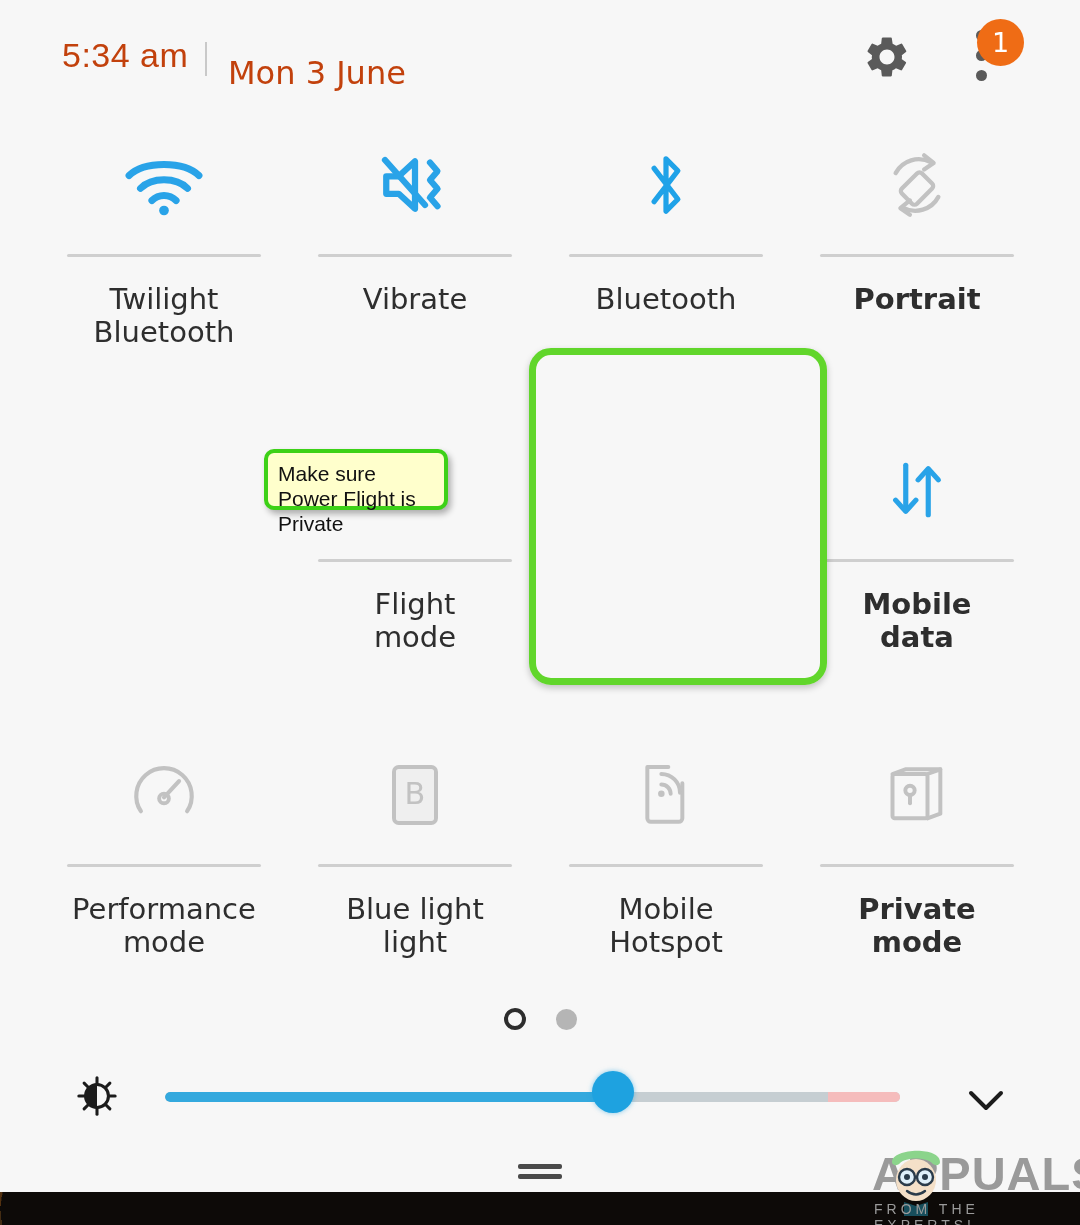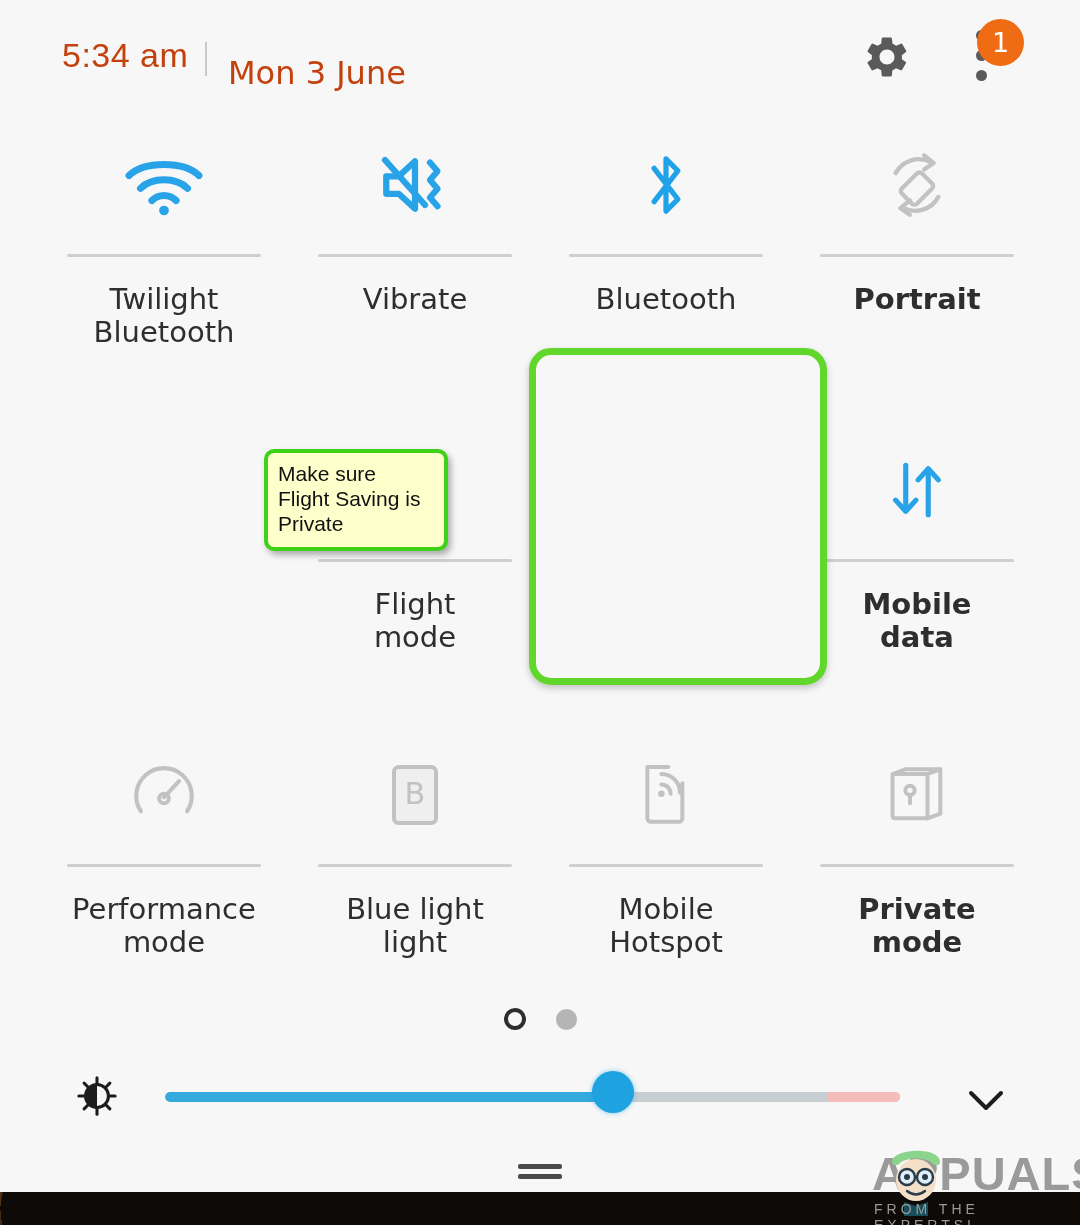--- a/index.html
+++ b/index.html
@@ -64,21 +64,21 @@
   
   .hl-box{
     position:absolute;left:529px;top:348px;width:298px;height:337px;
     border:7px solid #61d62b;border-radius:22px;background:transparent;
     box-shadow:0 3px 7px rgba(0,0,0,.22);
     box-sizing:border-box;
     z-index:5;
   }
   
   .callout{
-    position:absolute;left:264px;top:449px;width:184px;height:102px;
+    position:absolute;left:264px;top:449px;width:184px;height:61px;
     background:#ffffcc;border:4px solid #3dd117;border-radius:10px;
     box-shadow:3px 4px 6px rgba(0,0,0,.3);
     z-index:6;padding:8px 10px;box-sizing:border-box;
   }
   .callout p{
     margin:0;font-size:21px;line-height:25px;color:#111;
     font-family:"Liberation Sans", sans-serif;
   }
 
   
@@ -319,21 +319,21 @@
           <span>mode</span>
         </div>
       </div>
     </div>
   </div>
 
   <div class="hl-box"></div>
 
   <div class="callout">
     <p>Make sure</p>
-    <p>Flight Saving is</p>
+    <p>Power Flight is</p>
     <p>Private</p>
   </div>
 
   <div class="dots">
     <span class="dot-hollow"></span><span class="dot-solid"></span>
   </div>
 
   <div class="bright">
     <div class="sun">
       <svg viewBox="0 0 44 44" width="42" height="42">

